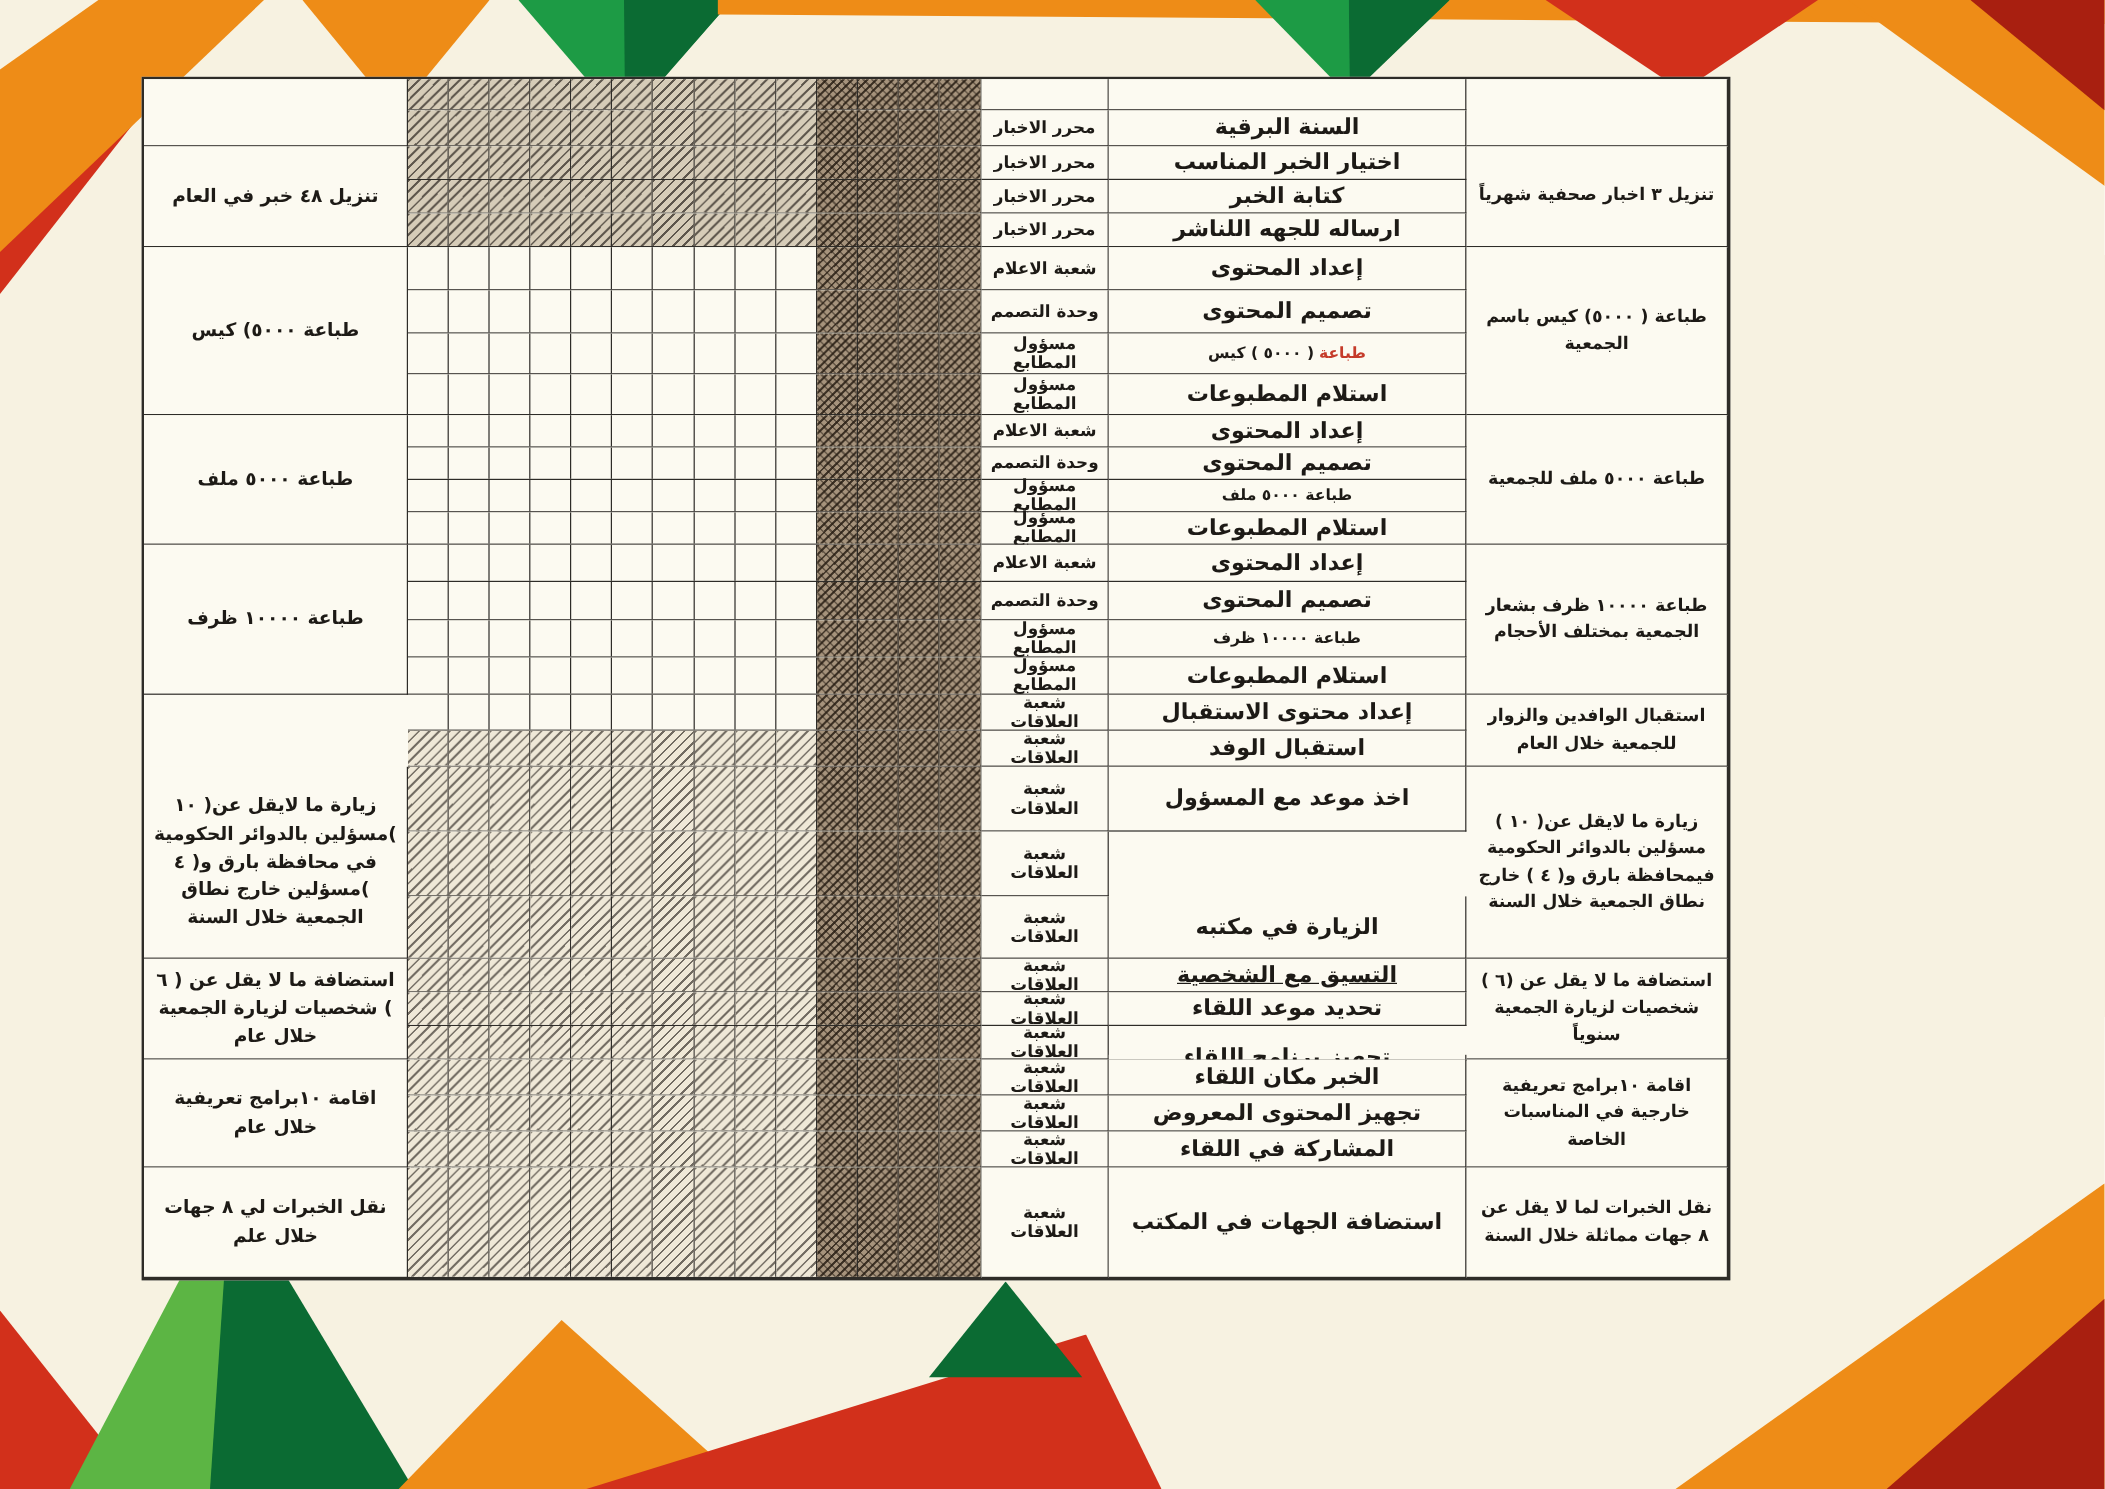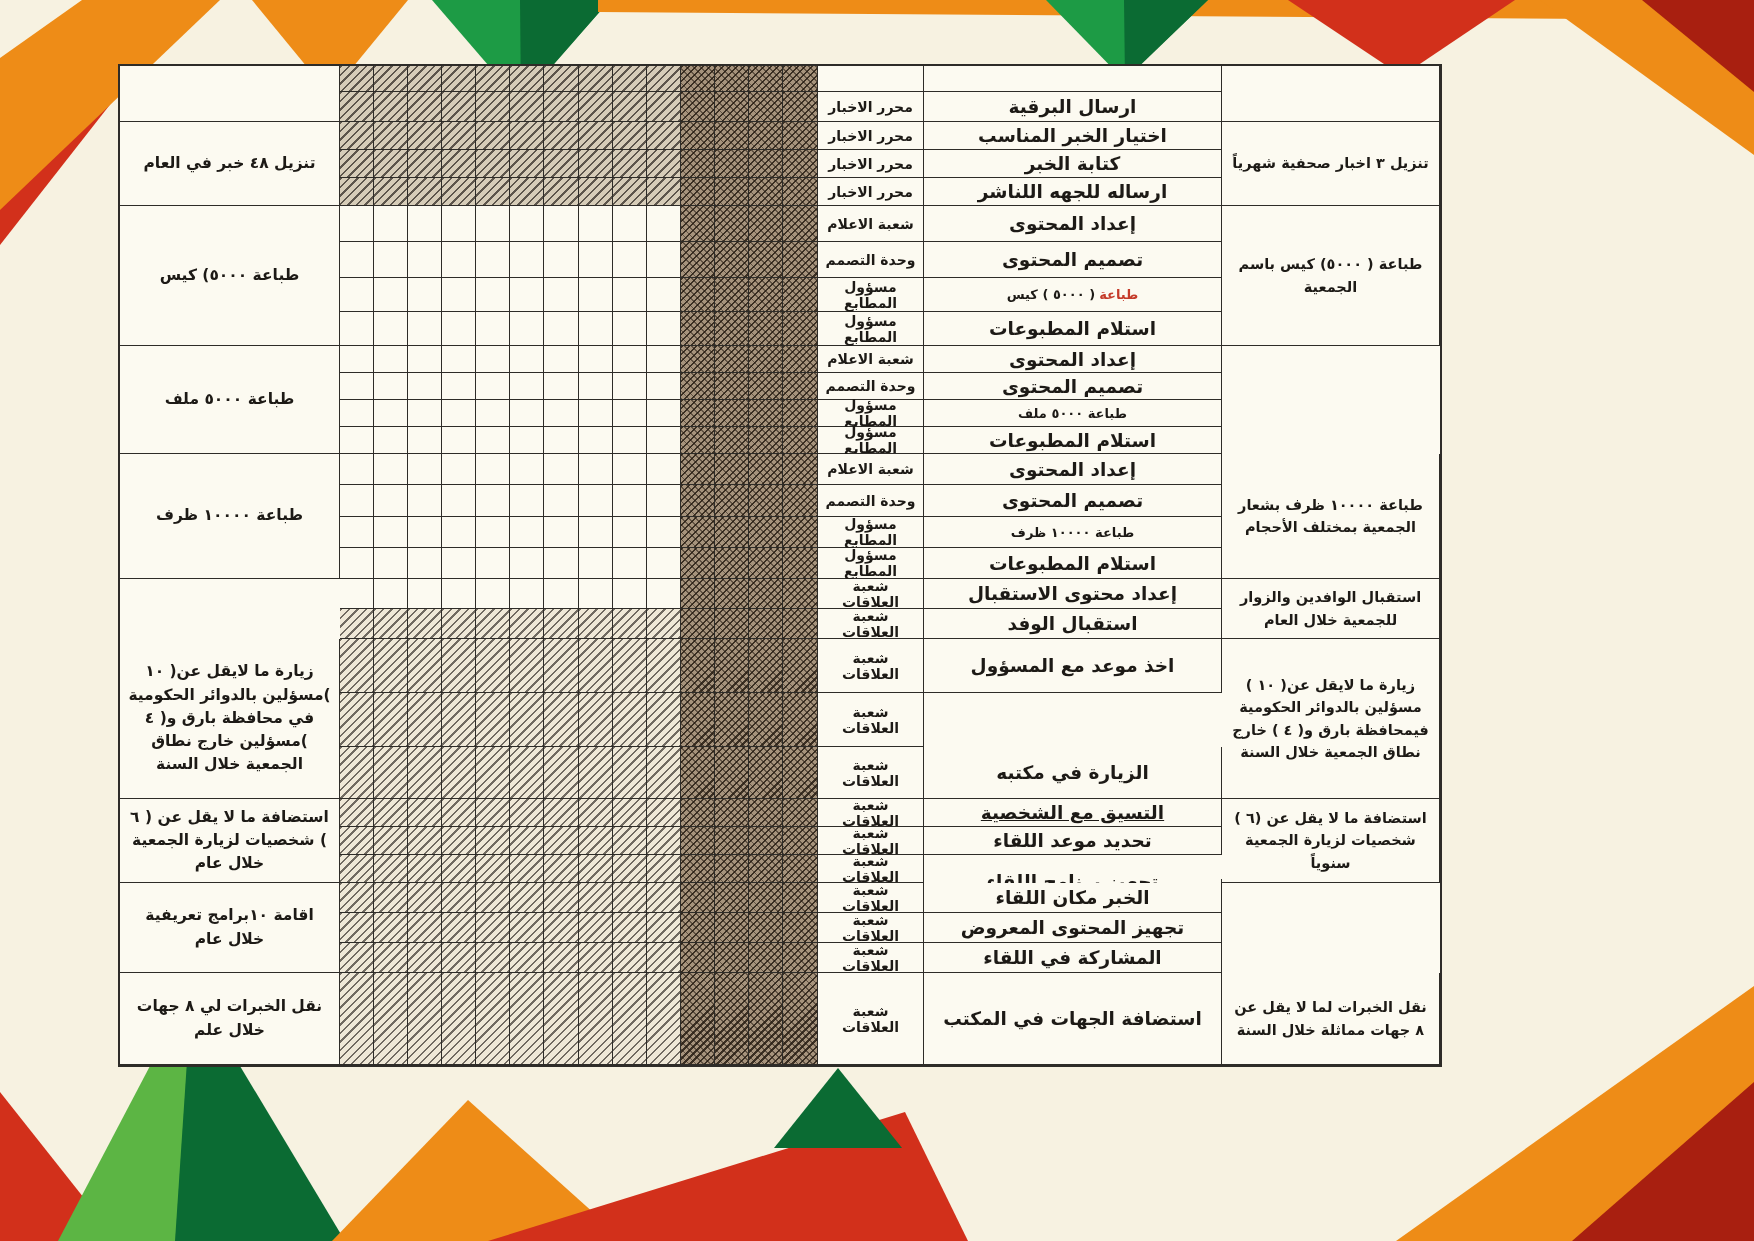--- a/index.html
+++ b/index.html
@@ -87,24 +87,26 @@
       <div class="cell annual" dir="rtl" style="grid-area: 6 / 1 / span 4;">طباعة ٥٠٠٠) كيس</div>
       <div class="cell annual" dir="rtl" style="grid-area: 10 / 1 / span 4;">طباعة ٥٠٠٠ ملف</div>
       <div class="cell annual" dir="rtl" style="grid-area: 14 / 1 / span 4;">طباعة ١٠٠٠٠ ظرف</div>
       <div class="cell annual" dir="rtl" style="grid-area: 20 / 1 / span 3;">زيارة ما لايقل عن( ١٠ )مسؤلين بالدوائر الحكومية في محافظة بارق و( ٤ )مسؤلين خارج نطاق الجمعية خلال السنة</div>
       <div class="cell annual" dir="rtl" style="grid-area: 23 / 1 / span 3;">استضافة ما لا يقل عن ( ٦ ) شخصيات لزيارة الجمعية خلال عام</div>
       <div class="cell annual" dir="rtl" style="grid-area: 26 / 1 / span 3;">اقامة ١٠برامج تعريفية خلال عام</div>
       <div class="cell annual" dir="rtl" style="grid-area: 29 / 1 / span 1;">نقل الخبرات لي ٨ جهات خلال علم</div>
       <div class="cell goal" dir="rtl" style="grid-area: 1 / 5 / span 2;"></div>
       <div class="cell goal" dir="rtl" style="grid-area: 3 / 5 / span 3;">تنزيل ٣ اخبار صحفية شهرياً</div>
       <div class="cell goal" dir="rtl" style="grid-area: 6 / 5 / span 4;">طباعة ( ٥٠٠٠) كيس باسم الجمعية</div>
+      <div class="cell goal" dir="rtl" style="grid-area: 10 / 5 / span 4;">طباعة ٥٠٠٠ ملف للجمعية</div>
       <div class="cell goal" dir="rtl" style="grid-area: 14 / 5 / span 4;">طباعة ١٠٠٠٠ ظرف بشعار الجمعية بمختلف الأحجام</div>
       <div class="cell goal" dir="rtl" style="grid-area: 18 / 5 / span 2;">استقبال الوافدين والزوار للجمعية خلال العام</div>
       <div class="cell goal" dir="rtl" style="grid-area: 20 / 5 / span 3;">زيارة ما لايقل عن( ١٠ ) مسؤلين بالدوائر الحكومية فيمحافظة بارق و( ٤ ) خارج نطاق الجمعية خلال السنة</div>
       <div class="cell goal" dir="rtl" style="grid-area: 23 / 5 / span 3;">استضافة ما لا يقل عن (٦ ) شخصيات لزيارة الجمعية سنوياً</div>
+      <div class="cell goal" dir="rtl" style="grid-area: 26 / 5 / span 3;">اقامة ١٠برامج تعريفية خارجية في المناسبات الخاصة</div>
       <div class="cell goal" dir="rtl" style="grid-area: 29 / 5 / span 1;">نقل الخبرات لما لا يقل عن ٨ جهات مماثلة خلال السنة</div>
       <div class="cell gantt" style="grid-area: 1 / 2;">
         <div class="gcell h-tan"></div>
         <div class="gcell h-tan"></div>
         <div class="gcell h-tan"></div>
         <div class="gcell h-tan"></div>
         <div class="gcell h-tan"></div>
         <div class="gcell h-tan"></div>
         <div class="gcell h-tan"></div>
         <div class="gcell h-tan"></div>
@@ -127,21 +129,21 @@
         <div class="gcell h-tan"></div>
         <div class="gcell h-tan"></div>
         <div class="gcell h-tan"></div>
         <div class="gcell h-tan"></div>
         <div class="gcell h-dark"></div>
         <div class="gcell h-dark"></div>
         <div class="gcell h-dark"></div>
         <div class="gcell h-dark"></div>
       </div>
       <div class="cell resp" dir="rtl" style="grid-area: 2 / 3;">محرر الاخبار</div>
-      <div class="cell act" dir="rtl" style="grid-area: 2 / 4;">ارسال البرقية</div>
+      <div class="cell act" dir="rtl" style="grid-area: 2 / 4;">السنة البرقية</div>
       <div class="cell gantt" style="grid-area: 3 / 2;">
         <div class="gcell h-tan"></div>
         <div class="gcell h-tan"></div>
         <div class="gcell h-tan"></div>
         <div class="gcell h-tan"></div>
         <div class="gcell h-tan"></div>
         <div class="gcell h-tan"></div>
         <div class="gcell h-tan"></div>
         <div class="gcell h-tan"></div>
         <div class="gcell h-tan"></div>

